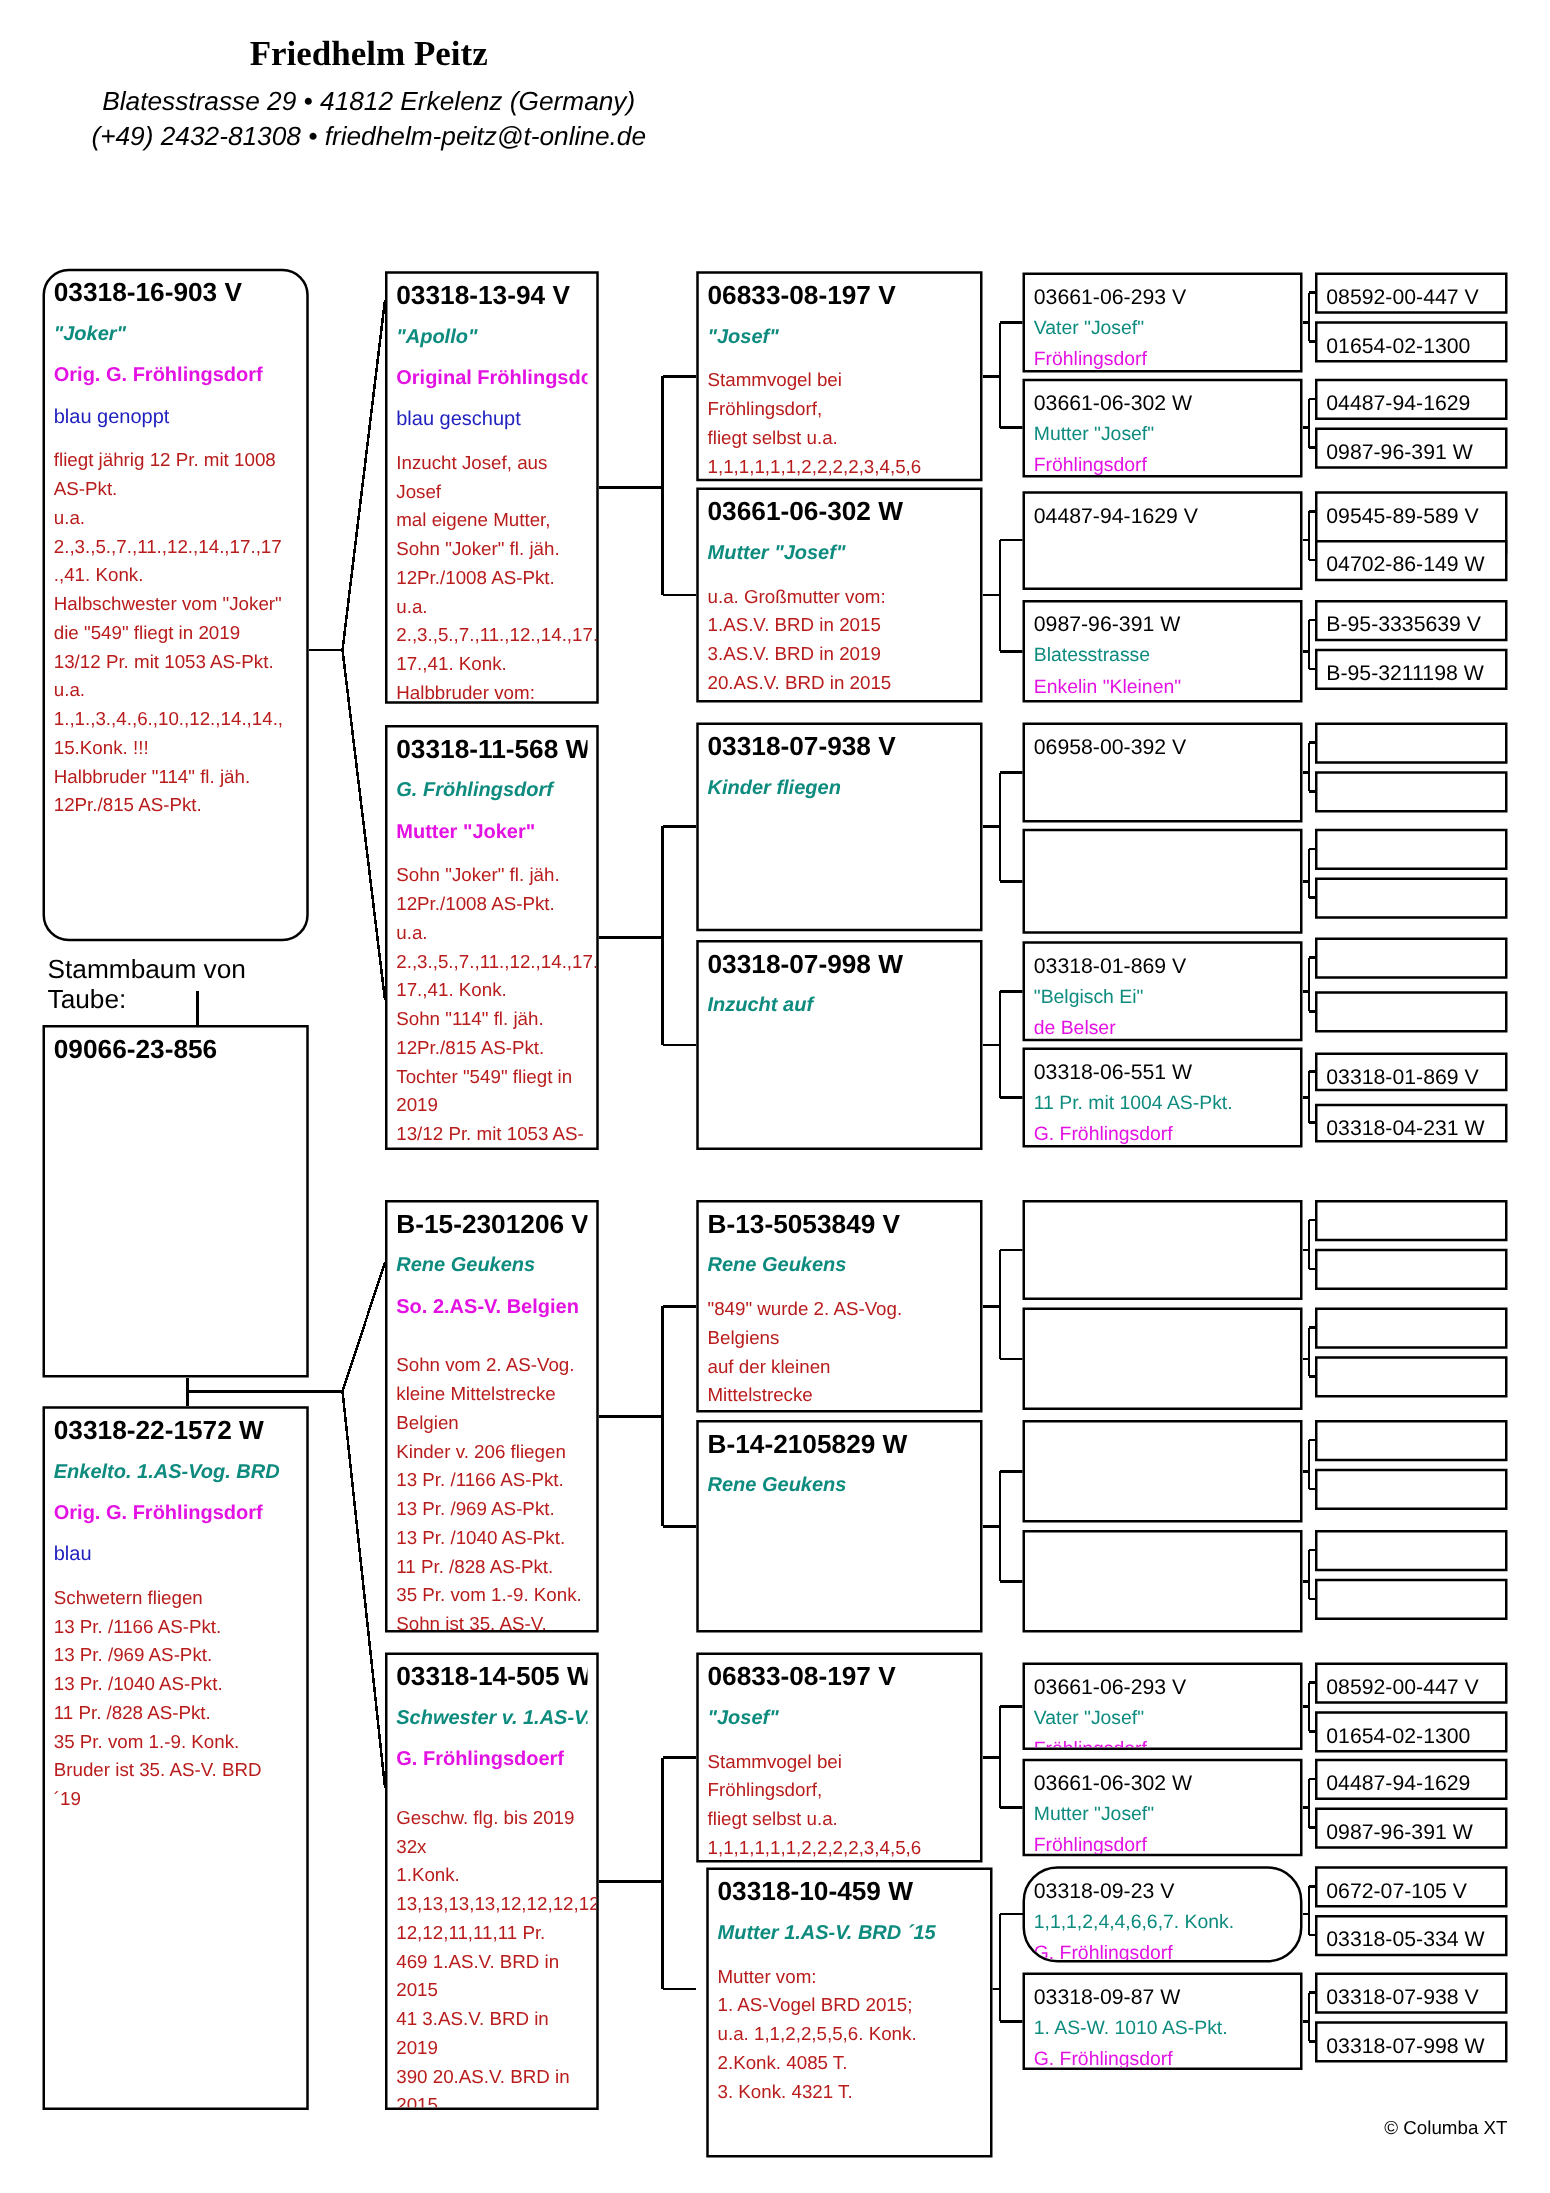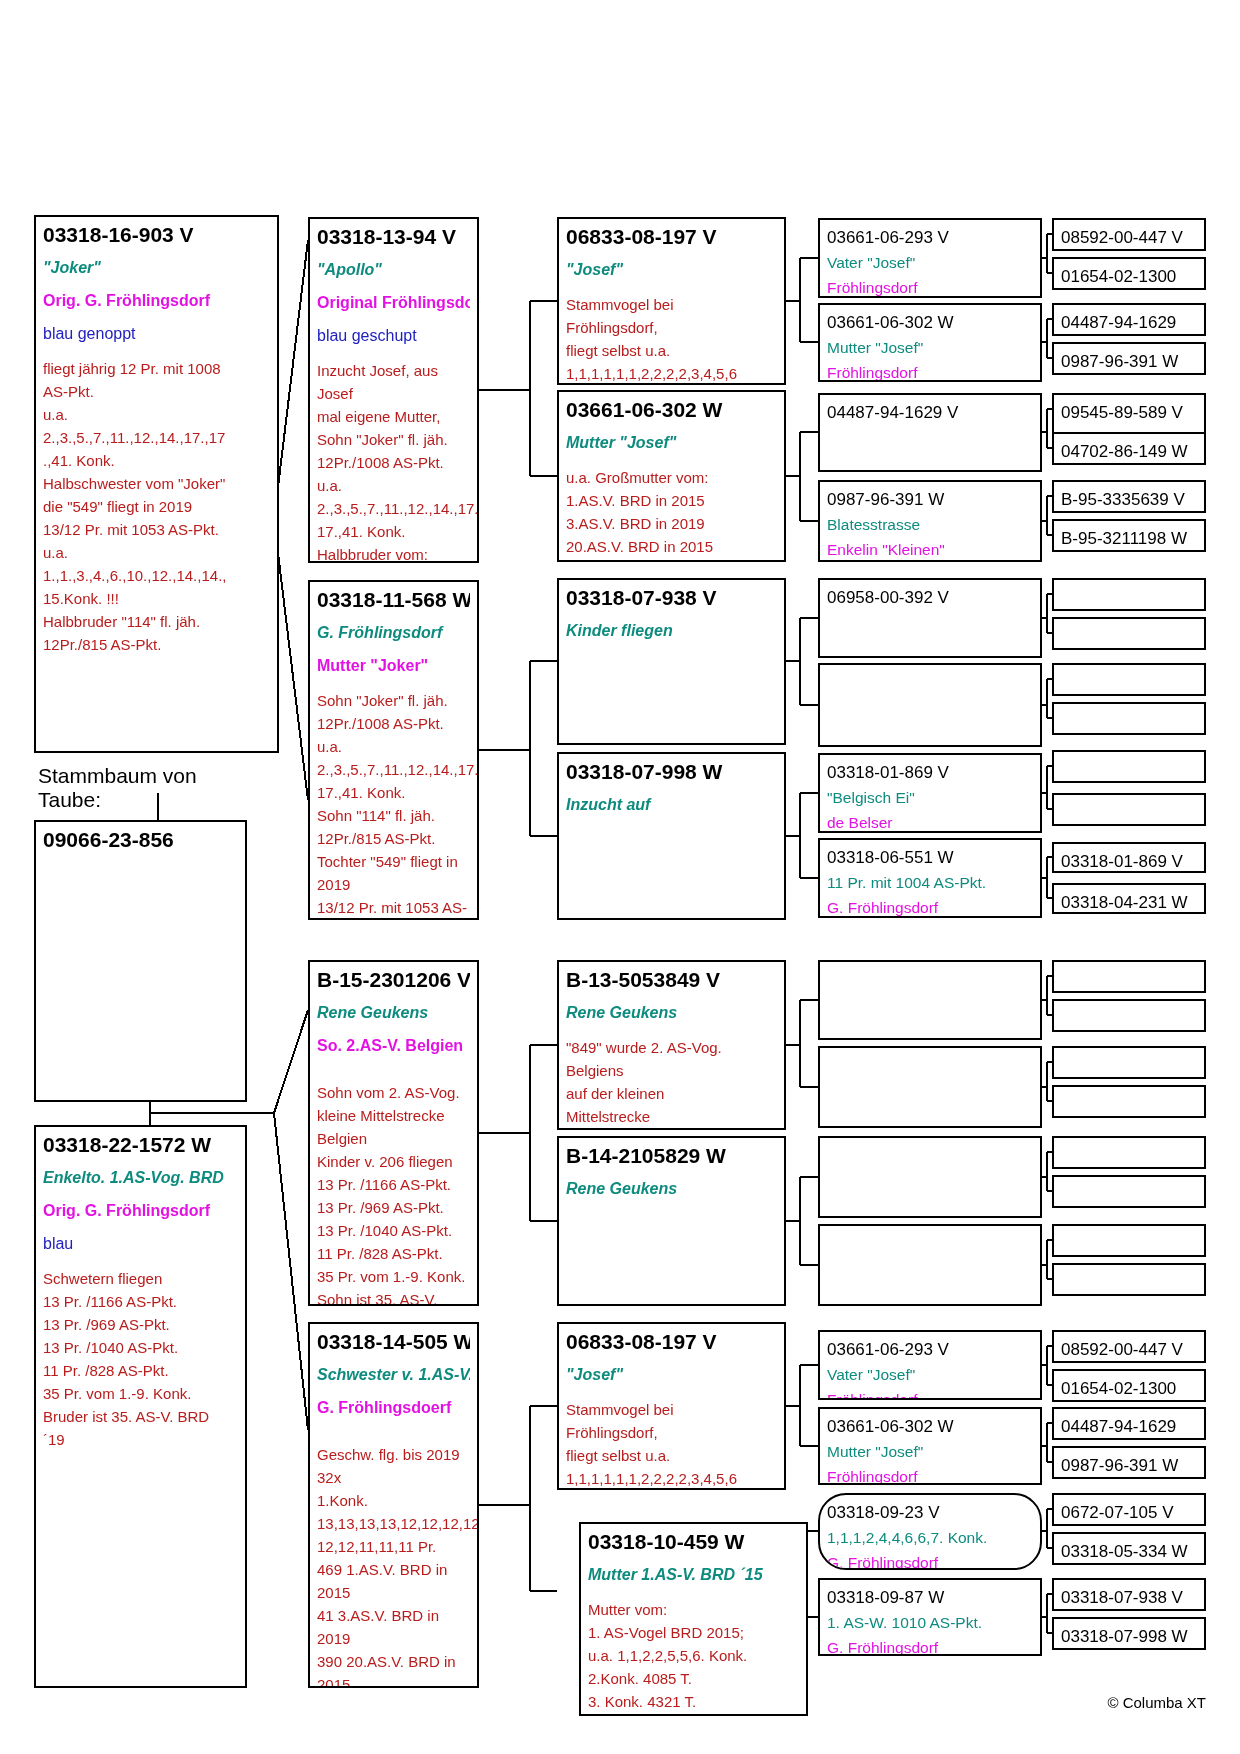--- a/index.html
+++ b/index.html
@@ -24,20 +24,25 @@
   .lg .bx-origin{font-weight:bold;}
   .lg .bx-name,.lg .bx-origin,.lg .bx-color{font-size:16px;line-height:20px;margin-bottom:13px;white-space:nowrap;overflow:hidden;}
   .sm .bx-name,.sm .bx-origin{font-size:15.5px;line-height:25px;white-space:nowrap;overflow:hidden;}
   .bx-body{color:#b91c1c;font-size:15px;line-height:23px;white-space:pre-line;}
 </style>
 </head>
 <body>
 
 <div class="page">
 
+  <div class="letterhead">
+    <div class="h-name">Friedhelm Peitz</div>
+    <div class="h-line">Blatesstrasse 29 • 41812 Erkelenz (Germany)</div>
+    <div class="h-line">(+49) 2432-81308 • friedhelm-peitz@t-online.de</div>
+  </div>
 
   <div class="tree-label">Stammbaum von Taube:</div>
 
   <svg id="wires" width="1240" height="1754" shape-rendering="crispEdges">
       <line x1="479" y1="390" x2="530" y2="390" stroke="#000" stroke-width="2"></line>
       <line x1="530" y1="301" x2="530" y2="476" stroke="#000" stroke-width="2"></line>
       <line x1="530" y1="301" x2="557" y2="301" stroke="#000" stroke-width="2"></line>
       <line x1="530" y1="476" x2="557" y2="476" stroke="#000" stroke-width="2"></line>
       <line x1="479" y1="750" x2="530" y2="750" stroke="#000" stroke-width="2"></line>
       <line x1="530" y1="661" x2="530" y2="836" stroke="#000" stroke-width="2"></line>
@@ -151,21 +156,21 @@
       <line x1="150" y1="1102" x2="150" y2="1125" stroke="#000" stroke-width="2"></line>
       <line x1="150" y1="1113" x2="274" y2="1113" stroke="#000" stroke-width="2"></line>
       <line x1="247" y1="520" x2="274" y2="520" stroke="#000" stroke-width="2"></line>
       <line x1="274" y1="520" x2="308" y2="240" stroke="#000" stroke-width="2"></line>
       <line x1="274" y1="520" x2="308" y2="800" stroke="#000" stroke-width="2"></line>
       <line x1="274" y1="1113" x2="308" y2="1010" stroke="#000" stroke-width="2"></line>
       <line x1="274" y1="1113" x2="308" y2="1430" stroke="#000" stroke-width="2"></line>
     </svg>
 
   <div id="boxes">
-      <div class="bx lg" style="left: 34px; top: 215px; width: 245px; height: 538px;">
+      <div class="bx lg" style="left: 34px; top: 215px; width: 213px; height: 538px; border-radius: 21px;">
     <div class="bx-ring">03318-16-903 V</div>
     <div class="bx-name">"Joker"</div>
     <div class="bx-origin">Orig. G. Fröhlingsdorf</div>
     <div class="bx-color">blau genoppt</div>
     <div class="bx-body">fliegt jährig 12 Pr. mit 1008
 AS-Pkt.
 u.a.
 2.,3.,5.,7.,11.,12.,14.,17.,17
 .,41. Konk.
 Halbschwester vom "Joker"
@@ -307,21 +312,21 @@
       <div class="bx lg" style="left: 557px; top: 1322px; width: 229px; height: 168px;">
     <div class="bx-ring">06833-08-197 V</div>
     <div class="bx-name">"Josef"</div>
 
     <div class="bx-body">Stammvogel bei
 Fröhlingsdorf,
 fliegt selbst u.a.
 1,1,1,1,1,1,2,2,2,2,3,4,5,6
 ,7,8,8,9. Konk.</div>
   </div>
-      <div class="bx lg" style="left: 579px; top: 1494px; width: 229px; height: 194px; margin-top: 28px;">
+      <div class="bx lg" style="left: 565px; top: 1494px; width: 229px; height: 232px;">
     <div class="bx-ring">03318-10-459 W</div>
     <div class="bx-name">Mutter 1.AS-V. BRD ´15</div>
 
     <div class="bx-body">Mutter vom:
 1. AS-Vogel BRD 2015;
 u.a. 1,1,2,2,5,5,6. Konk.
 2.Konk. 4085 T.
 3. Konk. 4321 T.</div>
   </div>
       <div class="bx sm" style="left: 818px; top: 218px; width: 224px; height: 80px;">

